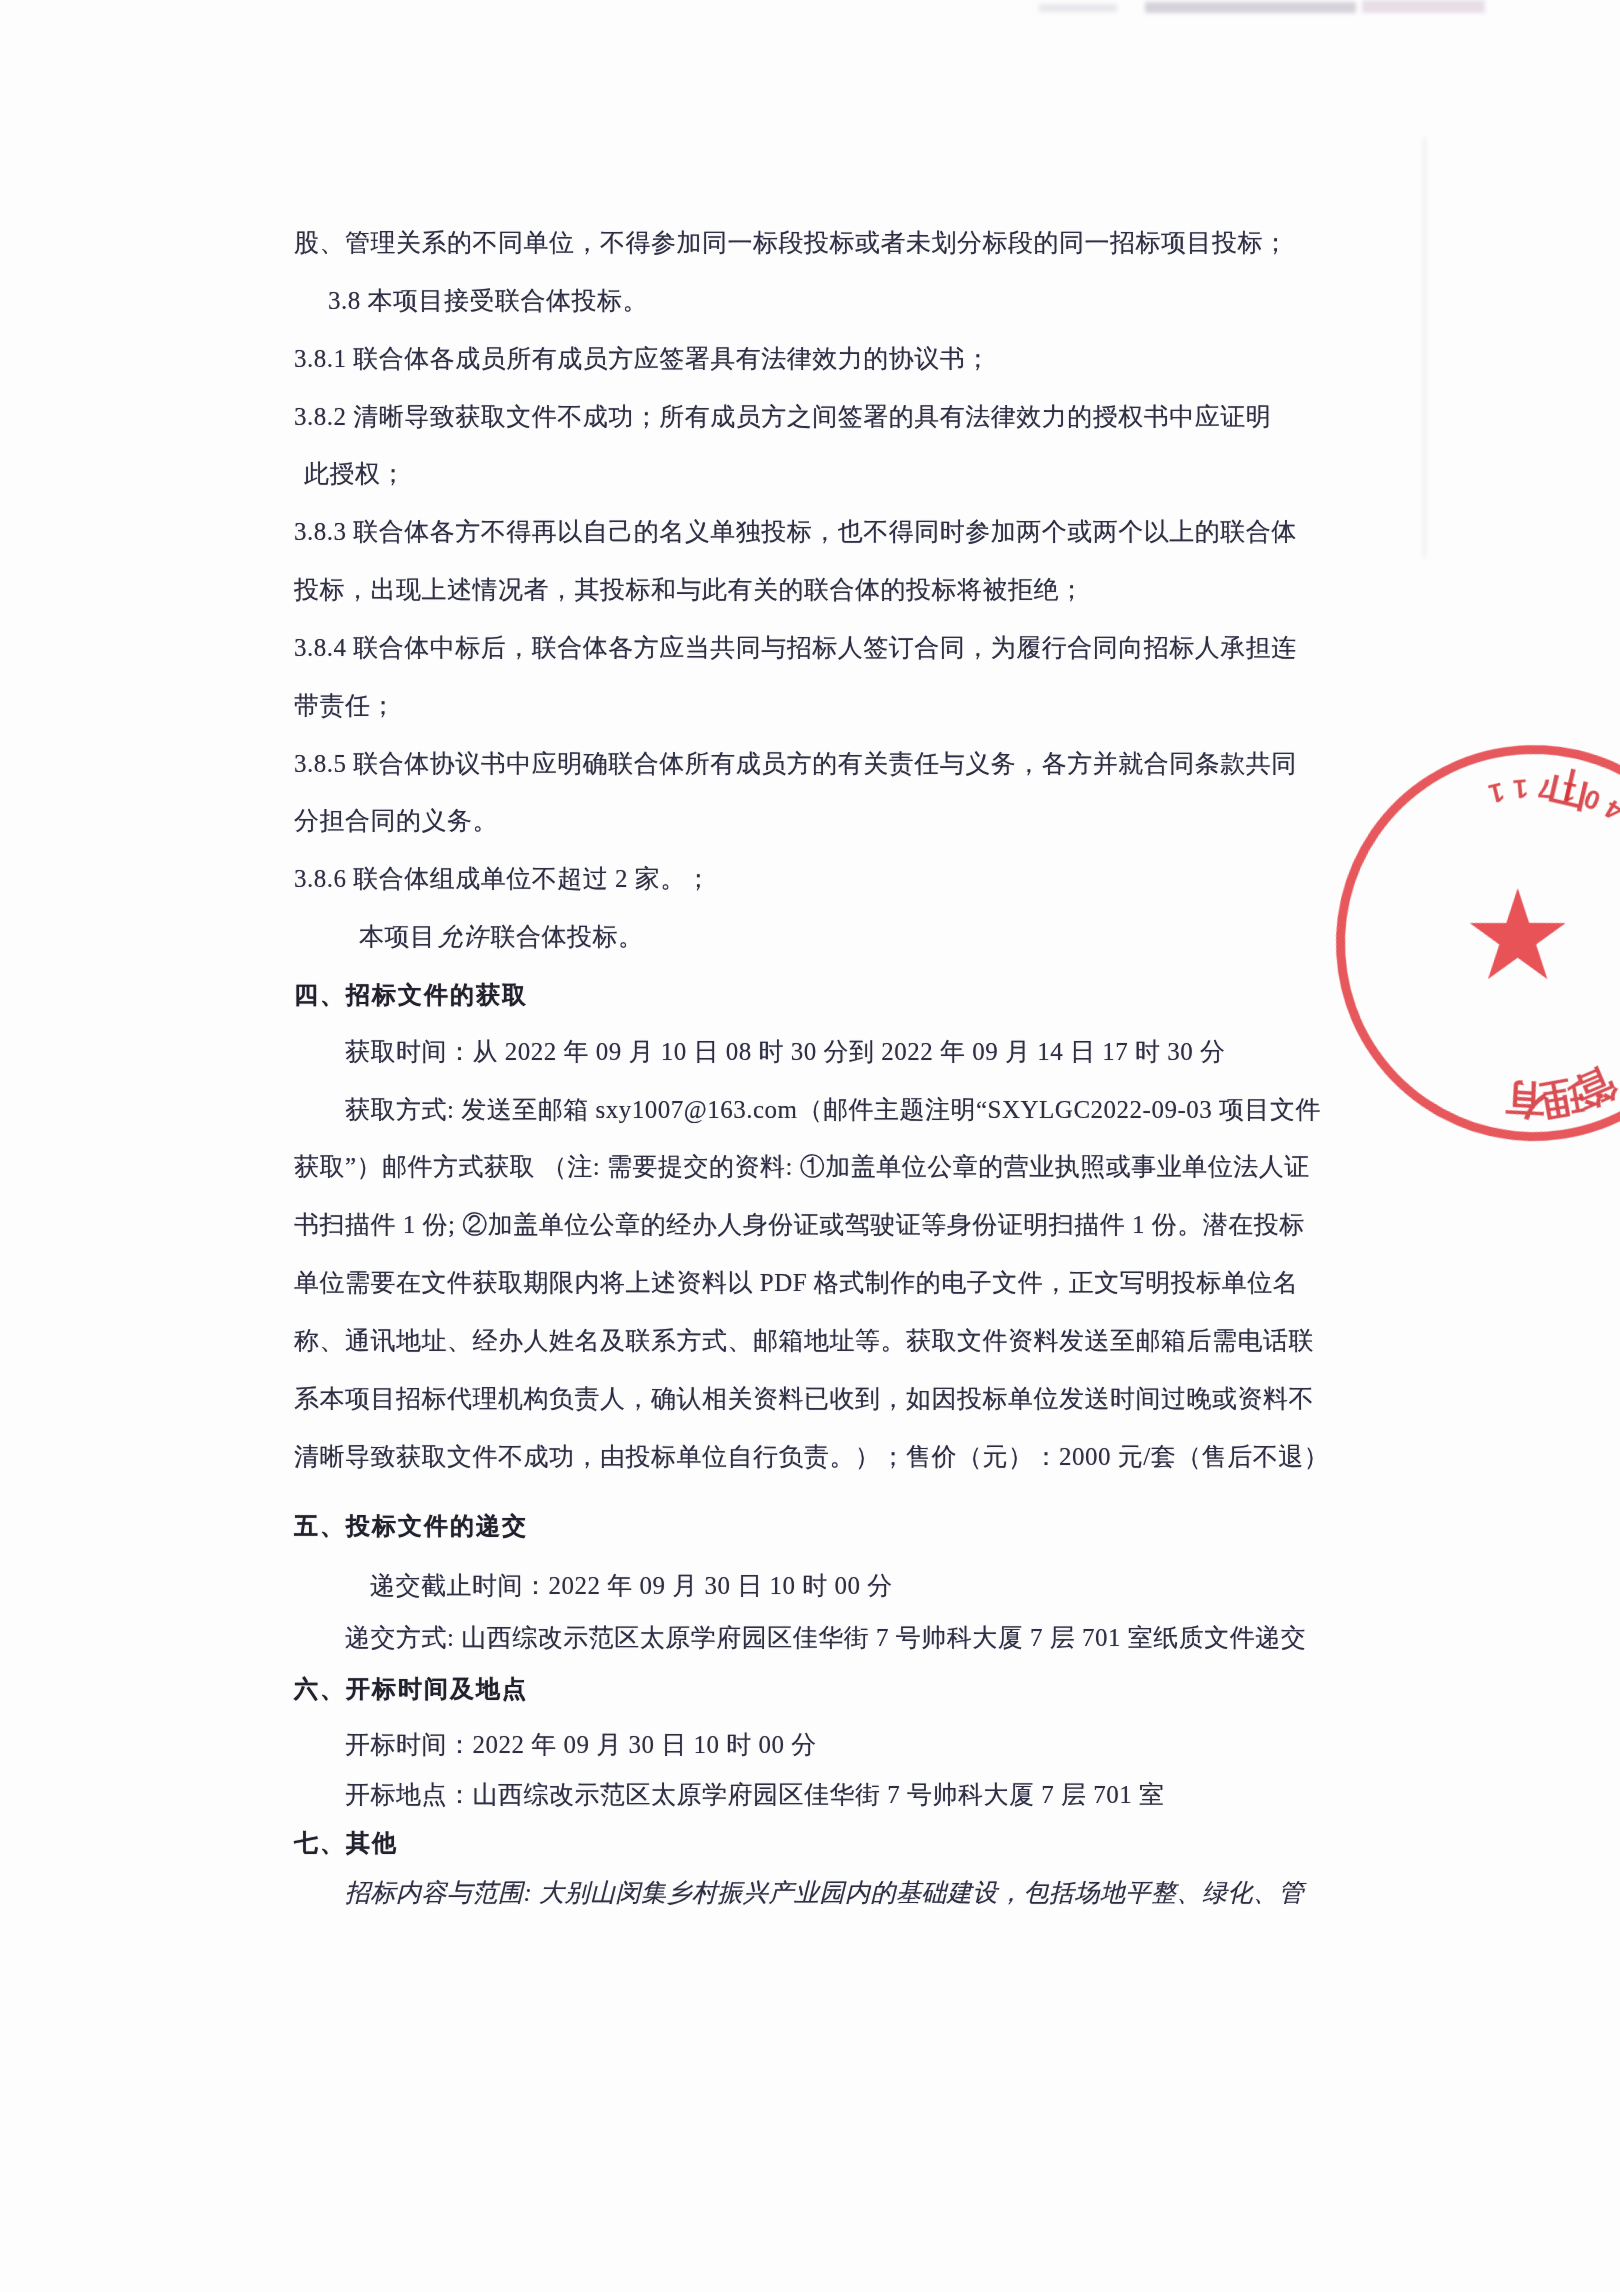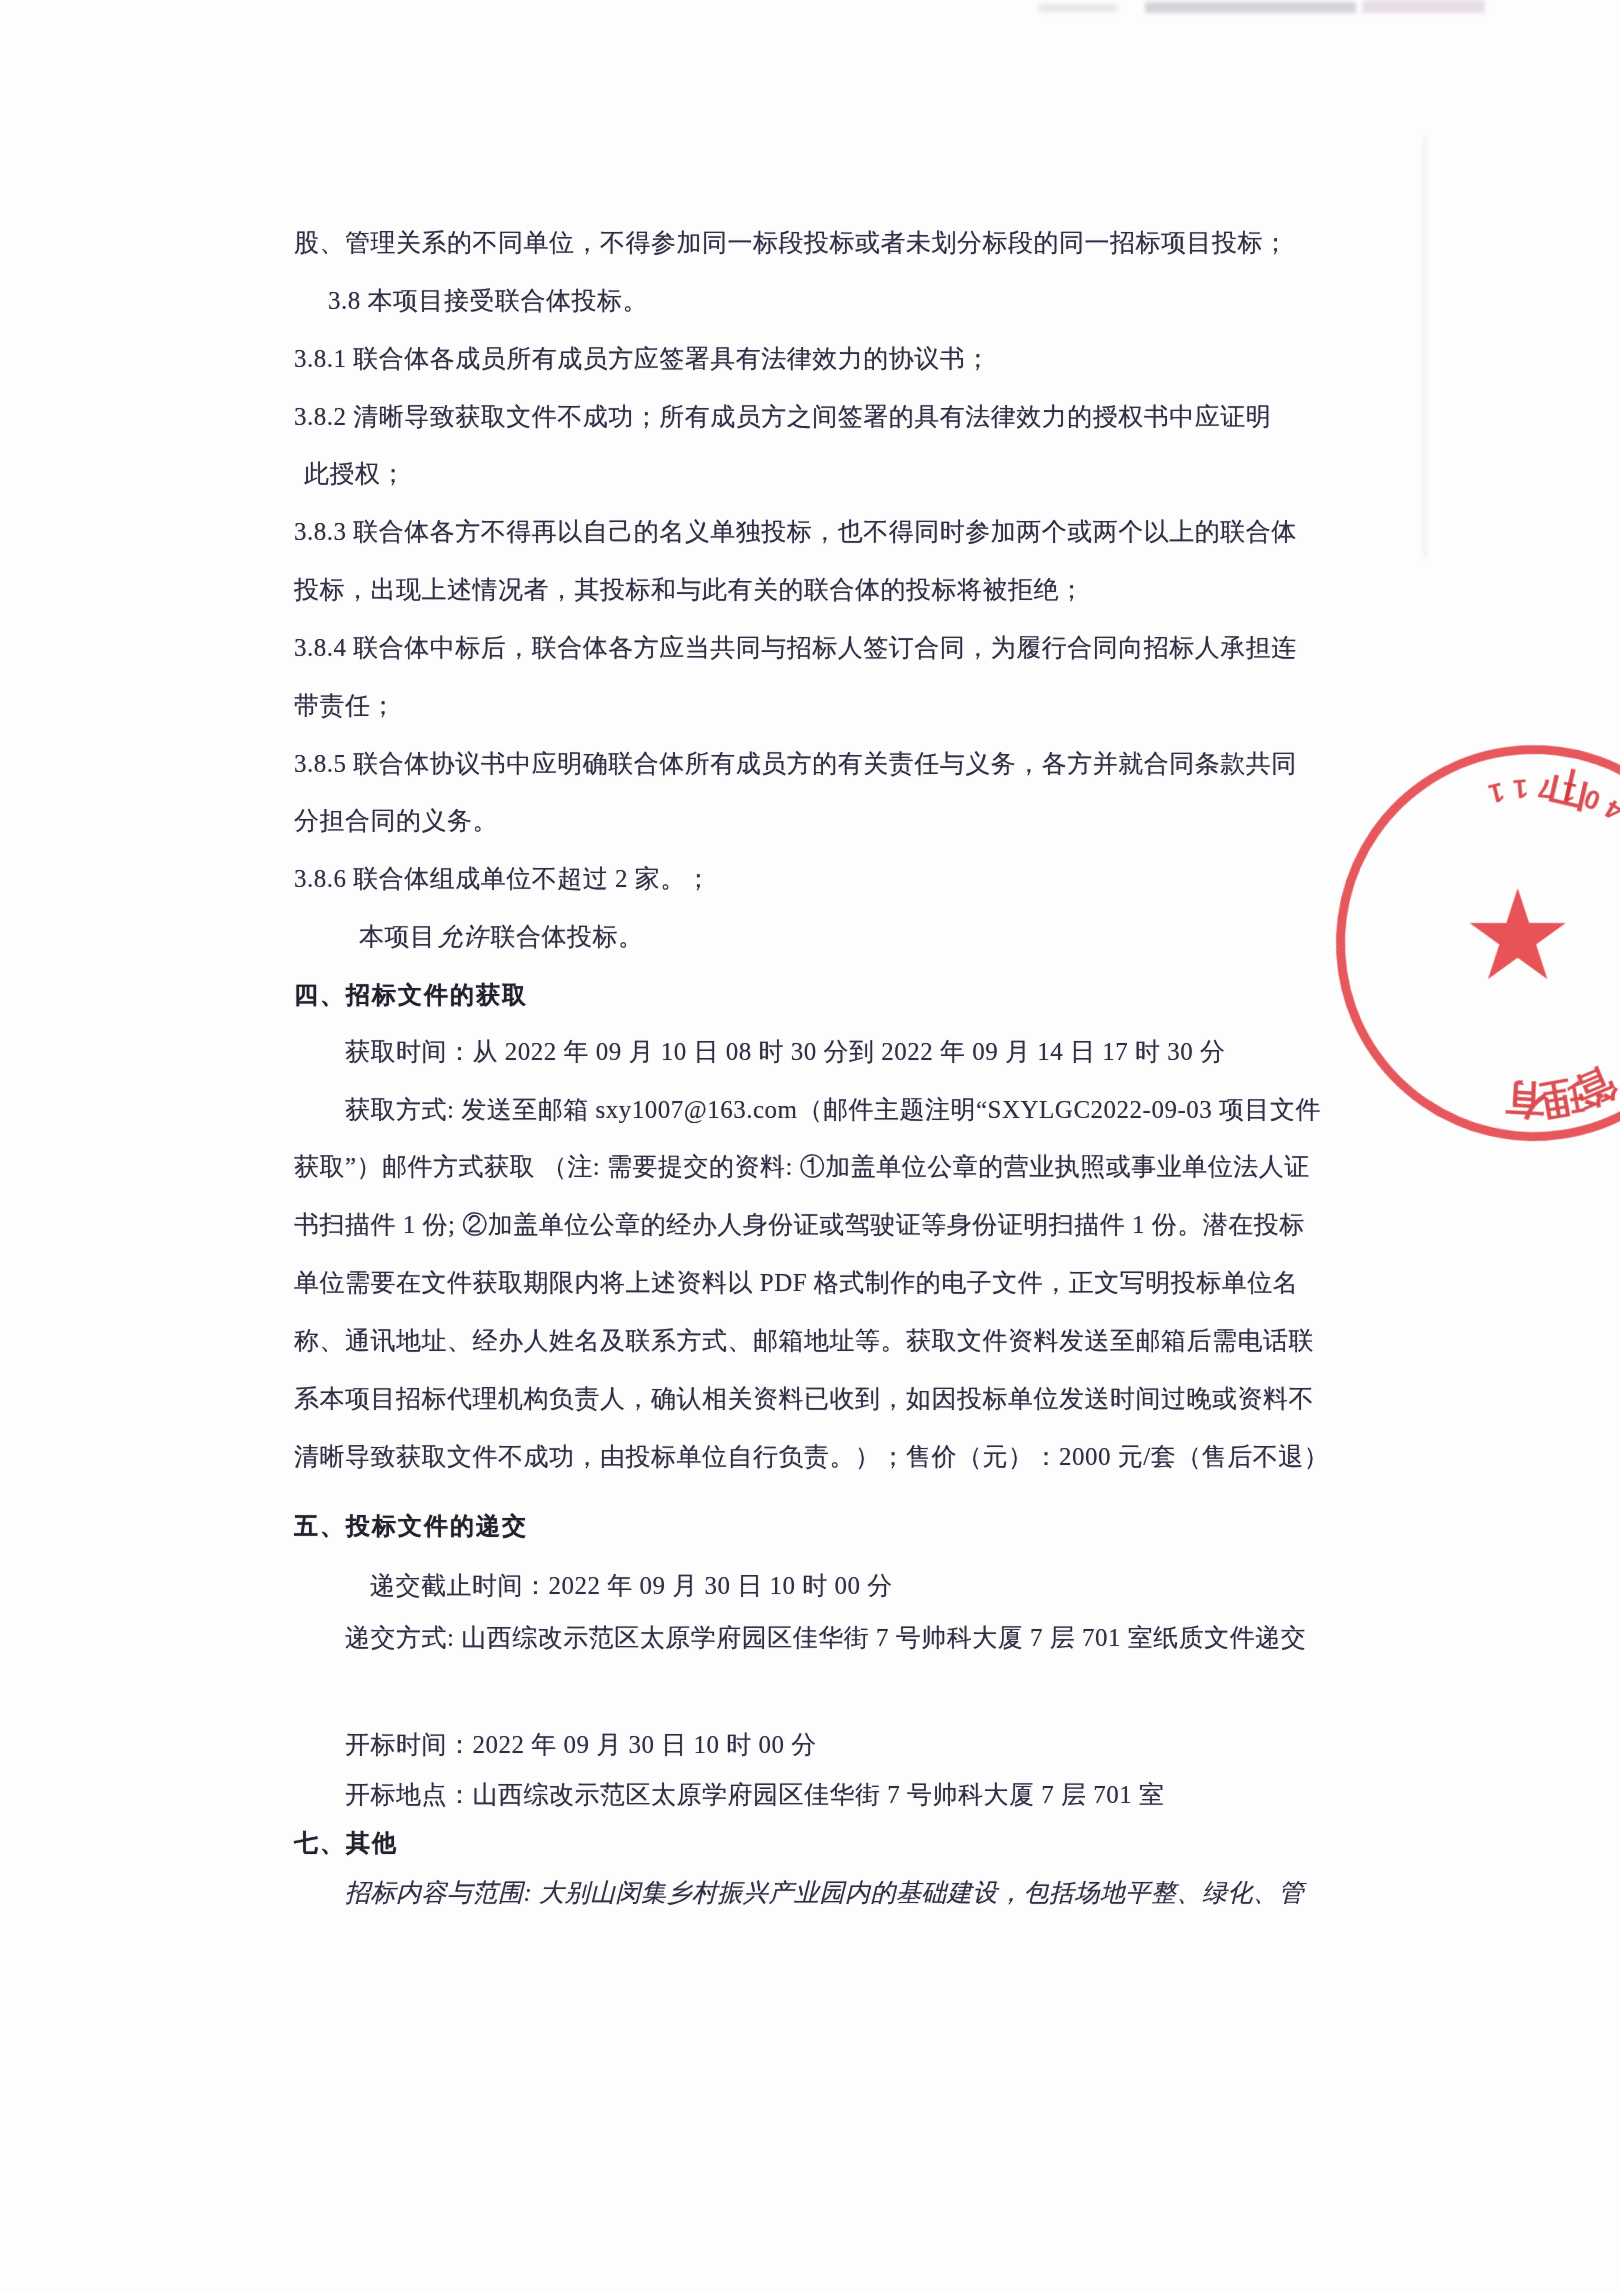--- a/index.html
+++ b/index.html
@@ -105,20 +105,21 @@
     <div class="line indent" style="top: 1109px; left: 345px;">获取方式: 发送至邮箱 sxy1007@163.com（邮件主题注明“SXYLGC2022-09-03 项目文件</div>
     <div class="line body" style="top: 1166px; left: 294px;">获取”）邮件方式获取  （注: 需要提交的资料: ①加盖单位公章的营业执照或事业单位法人证</div>
     <div class="line body" style="top: 1224px; left: 294px;">书扫描件 1 份; ②加盖单位公章的经办人身份证或驾驶证等身份证明扫描件 1 份。潜在投标</div>
     <div class="line body" style="top: 1282px; left: 294px;">单位需要在文件获取期限内将上述资料以 PDF 格式制作的电子文件，正文写明投标单位名</div>
     <div class="line body" style="top: 1340px; left: 294px;">称、通讯地址、经办人姓名及联系方式、邮箱地址等。获取文件资料发送至邮箱后需电话联</div>
     <div class="line body" style="top: 1398px; left: 294px;">系本项目招标代理机构负责人，确认相关资料已收到，如因投标单位发送时间过晚或资料不</div>
     <div class="line body" style="top: 1456px; left: 294px;">清晰导致获取文件不成功，由投标单位自行负责。）；售价（元）：2000 元/套（售后不退）</div>
     <div class="line heading" style="top: 1526px; left: 294px;">五、投标文件的递交</div>
     <div class="line indent" style="top: 1585px; left: 326px; margin-left: 44px;">递交截止时间：2022 年 09 月 30 日  10 时 00 分</div>
     <div class="line indent" style="top: 1637px; left: 345px;">递交方式: 山西综改示范区太原学府园区佳华街 7 号帅科大厦 7 层 701 室纸质文件递交</div>
+    <div class="line heading" style="top: 1689px; left: 294px;">六、开标时间及地点</div>
     <div class="line indent" style="top: 1744px; left: 345px;">开标时间：2022 年 09 月 30 日  10 时 00 分</div>
     <div class="line indent" style="top: 1794px; left: 345px;">开标地点：山西综改示范区太原学府园区佳华街 7 号帅科大厦 7 层 701 室</div>
     <div class="line heading" style="top: 1843px; left: 294px;">七、其他</div>
     <div class="line indent" style="top: 1892px; left: 345px; font-style: italic;">招标内容与范围: 大别山闵集乡村振兴产业园内的基础建设，包括场地平整、绿化、管</div>
     <div class="artifact" style="left: 1145px; top: 2px; width: 211px; height: 10.8px; background: rgba(150, 140, 160, 0.38);"></div>
     <div class="artifact" style="left: 1362px; top: 0px; width: 123px; height: 12.7px; background: rgba(190, 160, 185, 0.32);"></div>
     <div class="artifact" style="left: 1039px; top: 3.9px; width: 78px; height: 7.8px; background: rgba(160, 150, 170, 0.22);"></div>
     <div class="artifact" style="left: 1423px; top: 137px; width: 2.9px; height: 421px; background: rgba(120, 120, 140, 0.12);"></div>
   </div>
 

